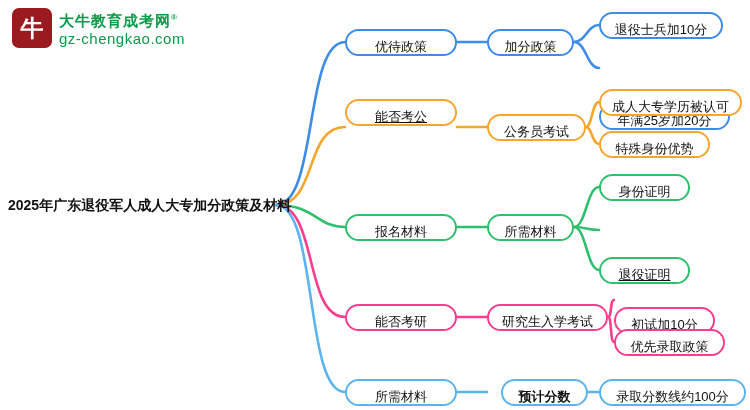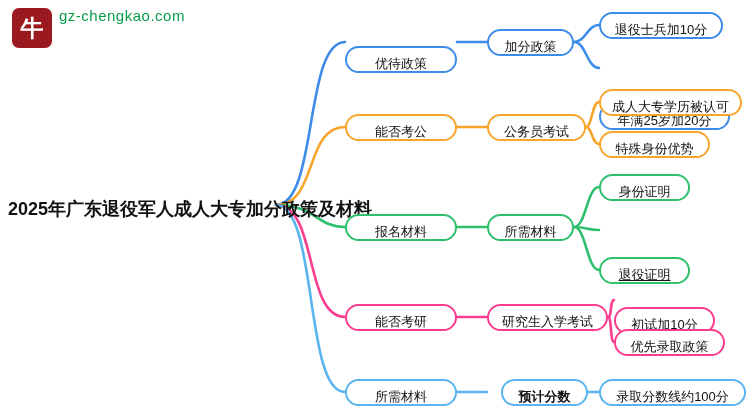--- a/index.html
+++ b/index.html
@@ -19,21 +19,21 @@
     color:#fff;display:flex;align-items:center;justify-content:center;
     font-size:23px;font-weight:bold;line-height:1;
   }
   .brand{color:#0b9c4a;font-weight:bold;font-size:15px;letter-spacing:1px;line-height:20px;}
   .brand sup{font-size:8px;}
   .domain{color:#0b9c4a;font-size:15px;line-height:15px;letter-spacing:.5px;}
 
   
   .root{
     position:absolute;left:8px;top:197px;
-    font-size:18px;font-weight:600;color:#111;white-space:nowrap;
+    font-size:14px;font-weight:600;color:#111;white-space:nowrap;
   }
 
   
   .node{
     position:absolute;box-sizing:border-box;height:27px;
     border:2px solid #999;border-radius:14px;background:#fff;
     font-size:13px;color:#111;text-align:center;line-height:23px;
     white-space:nowrap;padding:4px 4px;overflow:hidden;
   }
 </style>
@@ -66,32 +66,33 @@
     <path d="M608,317 C612,317 610,300 614,300" stroke="#fb3d8f"></path>
     <path d="M608,317 C612,317 610,342 614,342" stroke="#fb3d8f"></path>
     <path d="M574,392 L599,392" stroke="#5ab4f0"></path>
   </svg>
 
   <div class="logo">
     <div class="logo-icon">
       <span>牛</span>
     </div>
     <div class="logo-text">
+      <div class="brand"><span>大牛教育成考网</span><sup>®</sup></div>
       <div class="domain">gz-chengkao.com</div>
     </div>
   </div>
 
   <div class="root">2025年广东退役军人成人大专加分政策及材料</div>
 
-  <div class="node" style="left: 345px; top: 46px; width: 112px; border-color: rgb(61, 140, 232);">优待政策</div>
+  <div class="node" style="left: 345px; top: 29px; width: 112px; border-color: rgb(61, 140, 232);">优待政策</div>
   <div class="node" style="left: 487px; top: 29px; width: 87px; border-color: rgb(61, 140, 232);">加分政策</div>
   <div class="node" style="left: 599px; top: 12px; width: 124px; border-color: rgb(61, 140, 232);">退役士兵加10分</div>
   <div class="node" style="left: 599px; top: 55px; width: 131px; border-color: rgb(61, 140, 232); margin-top: 48px;">年满25岁加20分</div>
 
-  <div class="node" style="left: 345px; top: 114px; width: 112px; border-color: rgb(247, 165, 43);">能否考公</div>
+  <div class="node" style="left: 345px; top: 99px; width: 112px; border-color: rgb(247, 165, 43); text-decoration: underline;">能否考公</div>
   <div class="node" style="left: 487px; top: 114px; width: 99px; border-color: rgb(247, 165, 43);">公务员考试</div>
   <div class="node" style="left: 599px; top: 89px; width: 143px; border-color: rgb(247, 165, 43);">成人大专学历被认可</div>
   <div class="node" style="left: 599px; top: 131px; width: 111px; border-color: rgb(247, 165, 43);">特殊身份优势</div>
 
   <div class="node" style="left: 345px; top: 214px; width: 112px; border-color: rgb(47, 192, 109);">报名材料</div>
   <div class="node" style="left: 487px; top: 214px; width: 87px; border-color: rgb(47, 192, 109);">所需材料</div>
   <div class="node" style="left: 599px; top: 174px; width: 91px; border-color: rgb(47, 192, 109);">身份证明</div>
   <div class="node" style="left: 599px; top: 257px; width: 91px; border-color: rgb(47, 192, 109); text-decoration: underline;">退役证明</div>
 
   <div class="node" style="left: 345px; top: 304px; width: 112px; border-color: rgb(251, 61, 143);">能否考研</div>

